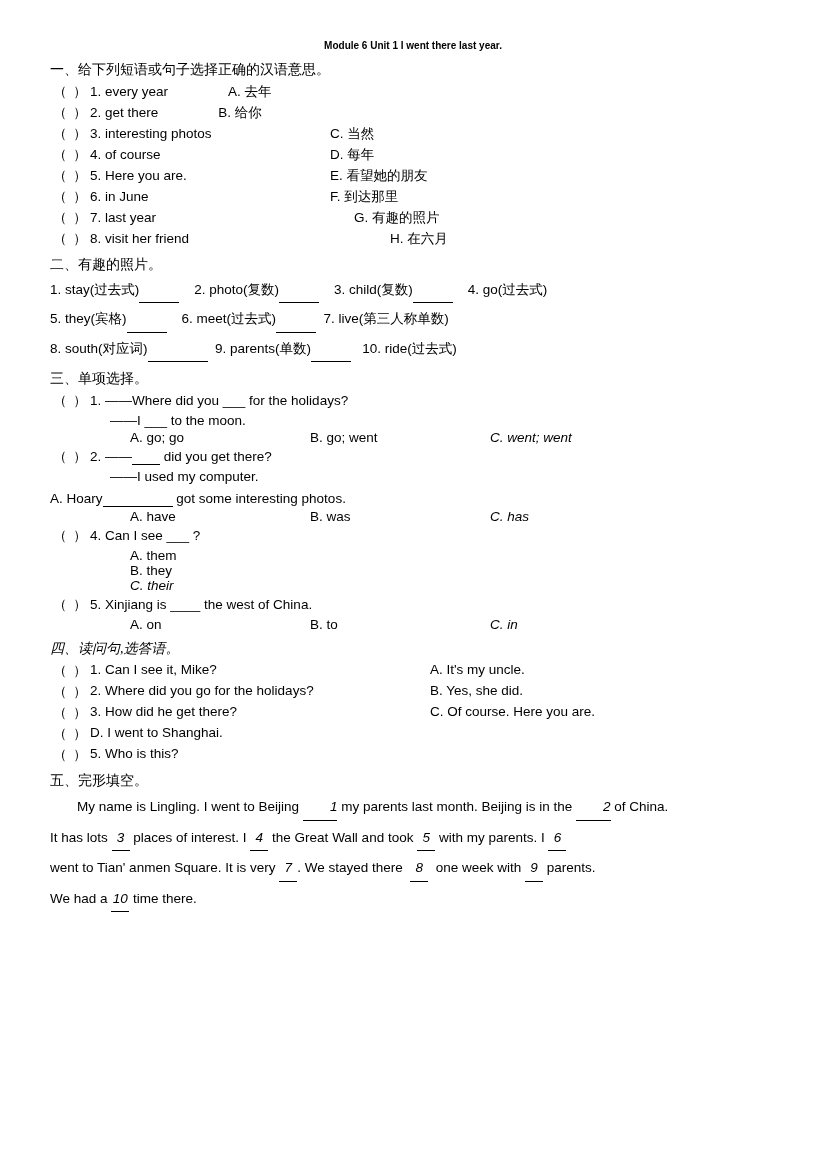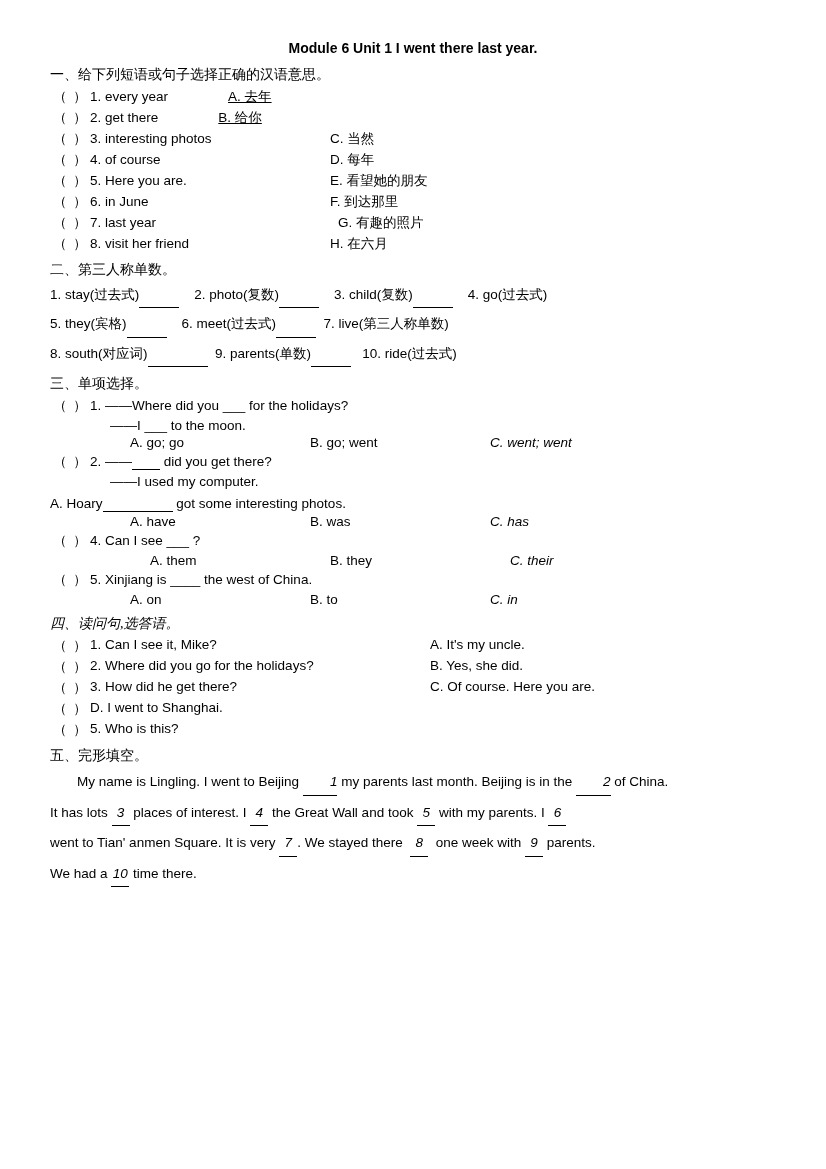--- a/index.html
+++ b/index.html
@@ -12,21 +12,21 @@
       font-family: 'SimSun', 'STSong', serif;
       font-size: 14px;
       color: #000;
       padding: 40px 50px;
       width: 826px;
       min-height: 1169px;
     }
     .title {
       text-align: center;
       font-weight: bold;
-      font-size: 14px;
+      font-size: 10px;
       margin-bottom: 10px;
       font-family: Arial, sans-serif;
     }
     .section-header {
       font-size: 14px;
       margin: 8px 0 4px 0;
     }
     .item-row {
       display: flex;
       align-items: baseline;
@@ -36,21 +36,20 @@
     }
     .paren {
       min-width: 20px;
       text-align: center;
     }
     .item-num {
       min-width: 28px;
     }
     .item-answer {
       min-width: 120px;
-      text-decoration: underline;
     }
 
     .section2-row {
       font-family: Arial, sans-serif;
       font-size: 13.5px;
       margin: 4px 0;
       line-height: 1.8;
     }
     .options-row {
       display: flex;
@@ -130,31 +129,31 @@
   <div class="item-row">
     <span class="paren">（</span>
     <span class="paren">）</span>
     <span style="min-width:200px;">6. in June</span>
     <span style="margin-left:40px;">F. 到达那里</span>
   </div>
   <div class="item-row">
     <span class="paren">（</span>
     <span class="paren">）</span>
     <span style="min-width:200px;">7. last year</span>
-    <span style="margin-left:48px;">G. 有趣的照片</span>
+    <span style="margin-left:64px;">G. 有趣的照片</span>
   </div>
   <div class="item-row">
     <span class="paren">（</span>
     <span class="paren">）</span>
     <span style="min-width:200px;">8. visit her friend</span>
-    <span style="margin-left:40px;">H. 在六月</span>
-  </div>
-</div>
-
-<div class="section-header" style="margin-top:8px;">二、第三人称单数。</div>
+    <span style="margin-left:100px;">H. 在六月</span>
+  </div>
+</div>
+
+<div class="section-header" style="margin-top:8px;">二、有趣的照片。</div>
 <div class="section2-row">
   1. stay(过去式)<span style="display:inline-block;border-bottom:1px solid #000;min-width:40px;">&nbsp;</span>&nbsp;&nbsp;&nbsp;
   2. photo(复数)<span style="display:inline-block;border-bottom:1px solid #000;min-width:40px;">&nbsp;</span>&nbsp;&nbsp;&nbsp;
   3. child(复数)<span style="display:inline-block;border-bottom:1px solid #000;min-width:40px;">&nbsp;</span>&nbsp;&nbsp;&nbsp;
   4. go(过去式)
 </div>
 <div class="section2-row">
   5. they(宾格)<span style="display:inline-block;border-bottom:1px solid #000;min-width:40px;">&nbsp;</span>&nbsp;&nbsp;&nbsp;
   6. meet(过去式)<span style="display:inline-block;border-bottom:1px solid #000;min-width:40px;">&nbsp;</span>&nbsp;
   7. live(第三人称单数)
@@ -190,21 +189,21 @@
   <span class="opt">A. have</span>
   <span class="opt">B. was</span>
   <span class="opt italic"><i>C. has</i></span>
 </div>
 
 <div class="item-row">
   <span class="paren">（</span>
   <span class="paren">）</span>
   <span>4. Can I see ___ ?</span>
 </div>
-<div class="options-row" style="margin-left:100px;">
+<div class="options-row" style="margin-left:80px;flex-direction:column;">
   <span class="opt">A. them</span>
   <span class="opt">B. they</span>
   <span class="opt italic"><i>C. their</i></span>
 </div>
 
 <div class="item-row">
   <span class="paren">（</span>
   <span class="paren">）</span>
   <span>5. Xinjiang is ____ the west of China.</span>
 </div>

